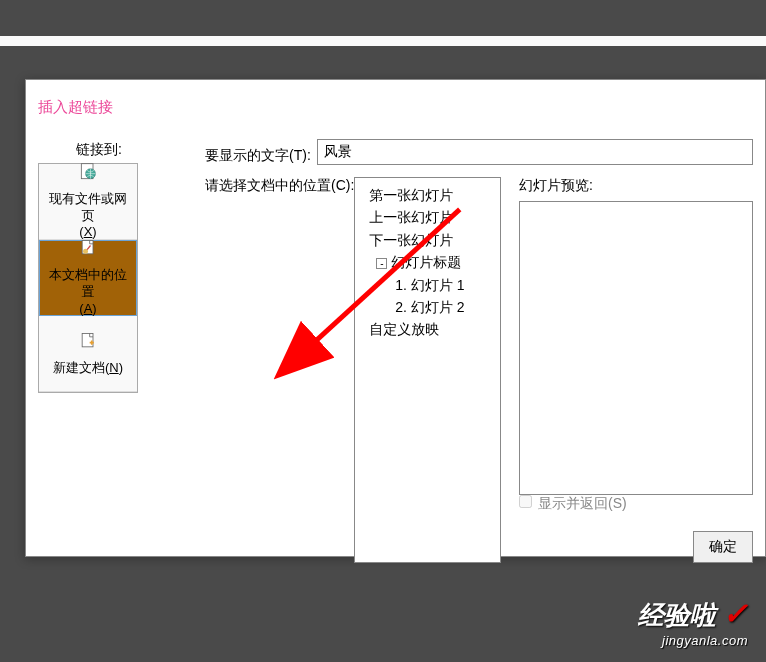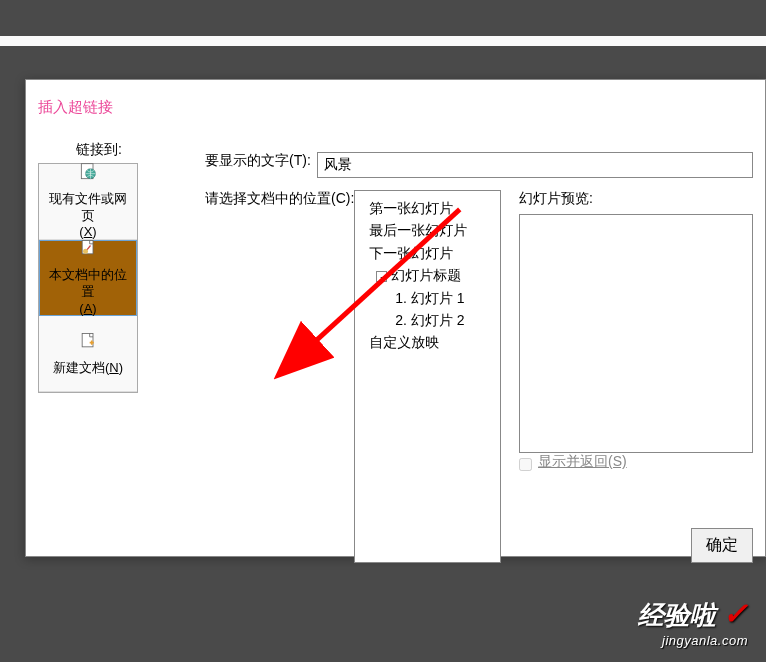--- a/index.html
+++ b/index.html
@@ -85,23 +85,23 @@
       text-decoration: underline;
     }
     .main-area {
       flex: 1;
       padding-left: 14px;
       display: flex;
       flex-direction: column;
     }
     .text-row {
       display: flex;
-      align-items: flex-start;
+      align-items: flex-end;
       margin-bottom: 12px;
-      margin-top: 17px;
+      margin-top: 4px;
     }
     .text-row-label {
       font-size: 14px;
       margin-right: 6px;
     }
     .text-input {
       flex: 1;
       border: 1px solid #888;
       padding: 12px 6px;
       font-size: 14px;
@@ -155,42 +155,40 @@
       margin-right: 4px;
       vertical-align: middle;
     }
     .preview-box {
       border: 1px solid #888;
       flex: 1;
       background: #fff;
     }
     .checkbox-row {
       display: flex;
-      align-items: flex-end;
+      align-items: flex-start;
       margin-top: 0;
       font-size: 14px;
       color: #888;
-      text-decoration: underline;
     }
     .checkbox-row input {
       margin-right: 6px;
     }
     .button-row {
       display: flex;
       justify-content: flex-end;
       margin-top: 18px;
     }
     .btn {
       min-width: 60px;
       padding: 6px 14px;
       border: 1px solid #888;
       background: #f0f0f0;
-      font-size: 16px;
+      font-size: 14px;
       cursor: pointer;
-      margin-top: 39px;
     }
     .left-wrap {
       display: flex;
       flex-direction: column;
     }
     .arrow-overlay {
       position: absolute;
       pointer-events: none;
       top: 0;
       left: 0;
@@ -284,21 +282,21 @@
       <div class="text-row">
         <span class="text-row-label">要显示的文字(T):</span>
         <input class="text-input" type="text" value="风景" style="">
       </div>
 
       <div class="content-row">
         <div class="left-col">
           <div class="section-label">请选择文档中的位置(C):</div>
           <div class="tree-box">
             <div class="tree-item indent1">第一张幻灯片</div>
-            <div class="tree-item indent1">最后一张幻灯片</div>
+            <div class="tree-item indent1">上一张幻灯片</div>
             <div class="tree-item indent1">下一张幻灯片</div>
             <div class="tree-item" style="padding-left:17px"><span class="tree-expand">-</span><span>幻灯片标题</span></div>
             <div class="tree-item indent2">1. 幻灯片 1</div>
             <div class="tree-item indent2">2. 幻灯片 2</div>
             <div class="tree-item indent1">自定义放映</div>
           </div>
         </div>
 
         <div class="right-col">
           <div class="section-label">幻灯片预览:</div>

